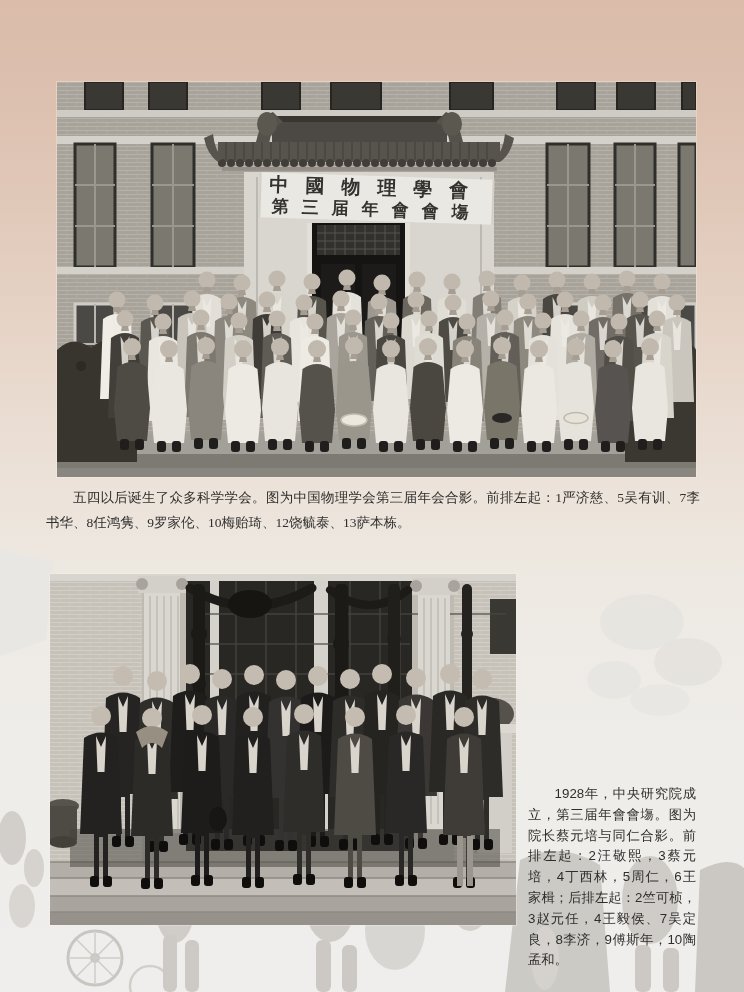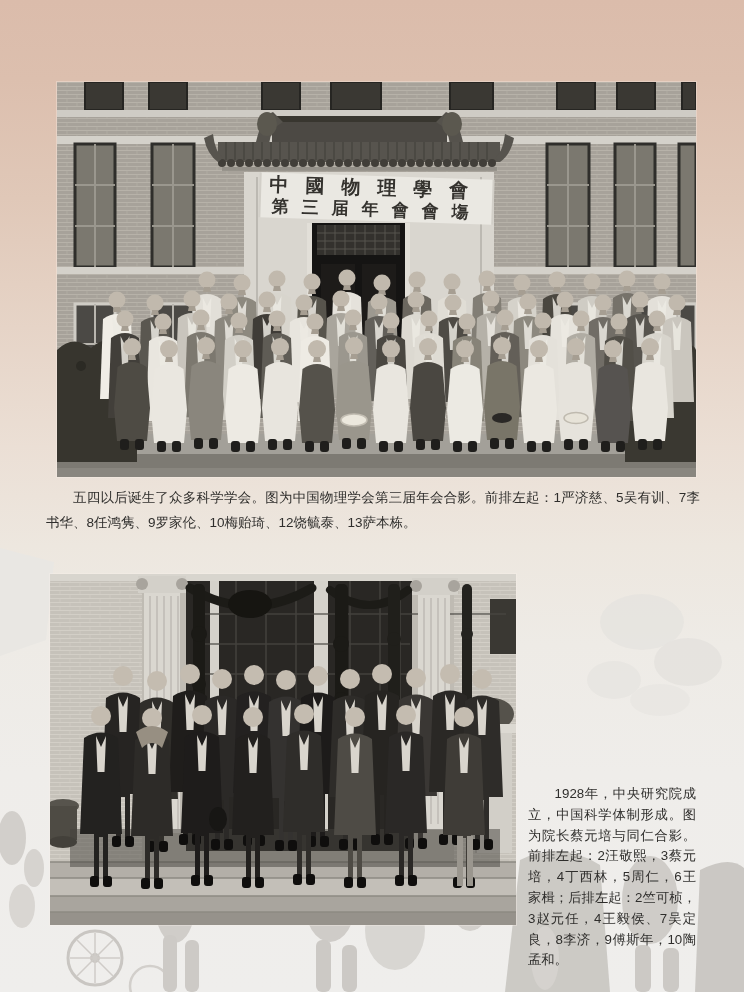--- a/index.html
+++ b/index.html
@@ -8,21 +8,21 @@
     background:linear-gradient(180deg,
       #dbbcab 0%, #dcbfae 8%, #e0c8b8 20%, #e6d4c7 33%,
       #ebdfd5 45%, #ede7df 55%, #eeebe6 65%, #efedea 78%, #efeeec 100%);
     font-family:"Liberation Sans", sans-serif;
   }
   .watermark{position:absolute;left:0;top:0;z-index:0;}
   .photo{position:absolute;z-index:2;box-shadow:0 0 0 1px rgba(250,242,234,0.35);}
   .photo svg{display:block;}
   .caption{position:absolute;z-index:2;margin:0;color:#2f2e2c;text-align:justify;}
   .caption p{margin:0;text-indent:2em;}
-  .caption-1{left:46px;top:486px;width:654px;font-size:13.5px;line-height:24.5px;}
+  .caption-1{left:46px;top:486px;width:654px;font-size:13.5px;line-height:24.5px;font-family:Liberation Serif, serif;}
   .caption-2{left:528px;top:784px;width:168px;font-size:13.3px;line-height:20.8px;}
   .banner-text{font-family:"Liberation Serif", serif;font-weight:bold;fill:#34322e;}
 </style>
 </head>
 <body>
 
 <div class="page">
 
   <svg class="watermark" width="744" height="992">
     <g>
@@ -395,16 +395,16 @@
           <use href="#coatman" x="414" y="133" style="color:#3f3c37"></use>
         <path d="M86,158 Q102,146 118,158 L112,174 Q102,164 92,174 Z" fill="#978f82"></path>
         <ellipse cx="168" cy="245" rx="9" ry="12" fill="#171614"></ellipse>
         <rect x="407" y="262" width="6" height="50" fill="#9a968e"></rect>
         <rect x="417" y="262" width="6" height="50" fill="#9a968e"></rect>
       </g>
     </svg>
   </figure>
 
   <div class="caption caption-2">
-    <p>1928年，中央研究院成立，中国科学体制形成。图为院长蔡元培与同仁合影。前排左起：2汪敬熙，3蔡元培，4丁西林，5周仁，6王家楫；后排左起：2竺可桢，3赵元任，4王毅侯、7吴定良，8李济，9傅斯年，10陶孟和。</p>
+    <p>1928年，中央研究院成立，第三届年會會塲。图为院长蔡元培与同仁合影。前排左起：2汪敬熙，3蔡元培，4丁西林，5周仁，6王家楫；后排左起：2竺可桢，3赵元任，4王毅侯、7吴定良，8李济，9傅斯年，10陶孟和。</p>
   </div>
 
 </div>
 
 </body></html>

